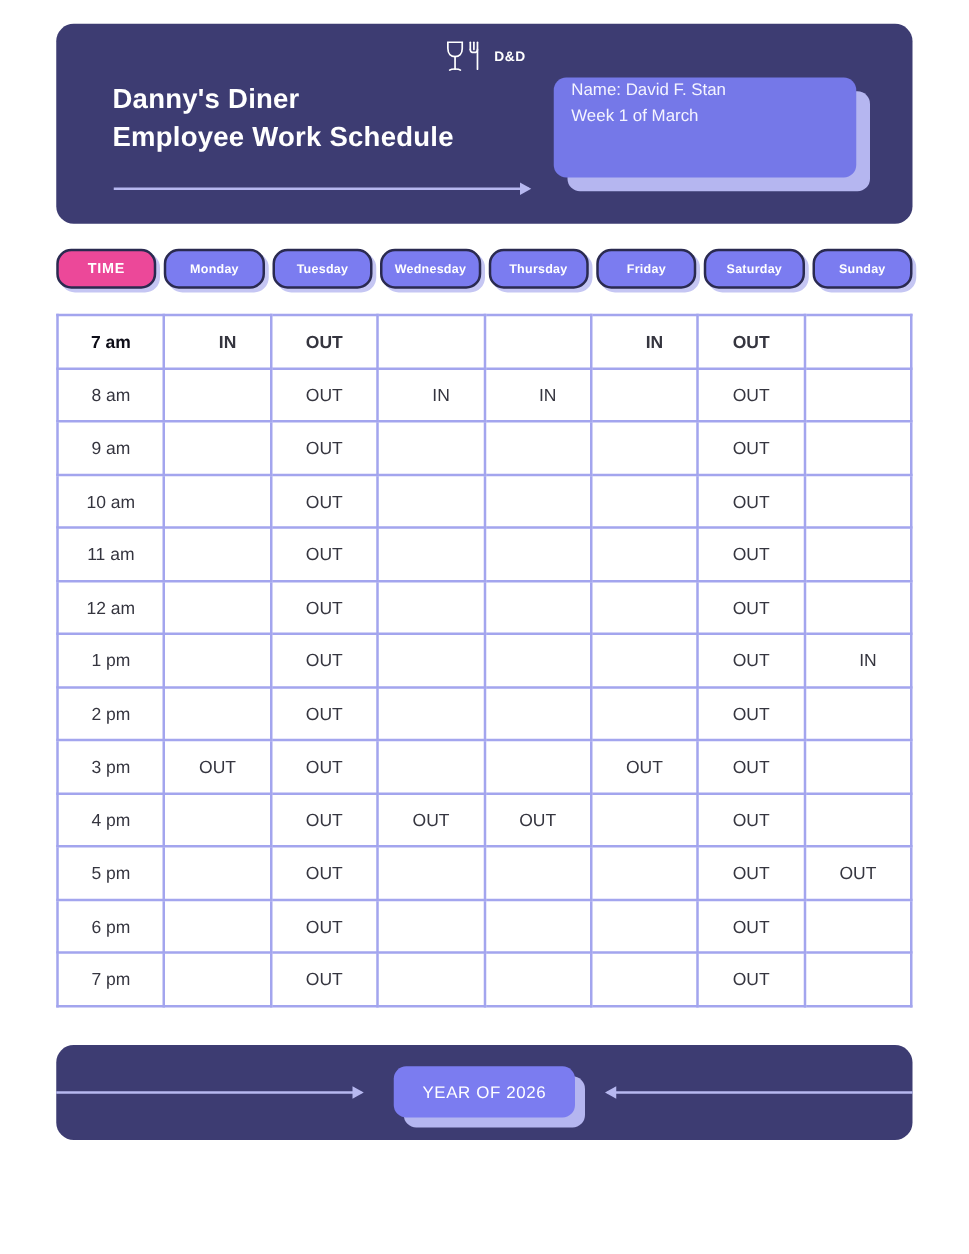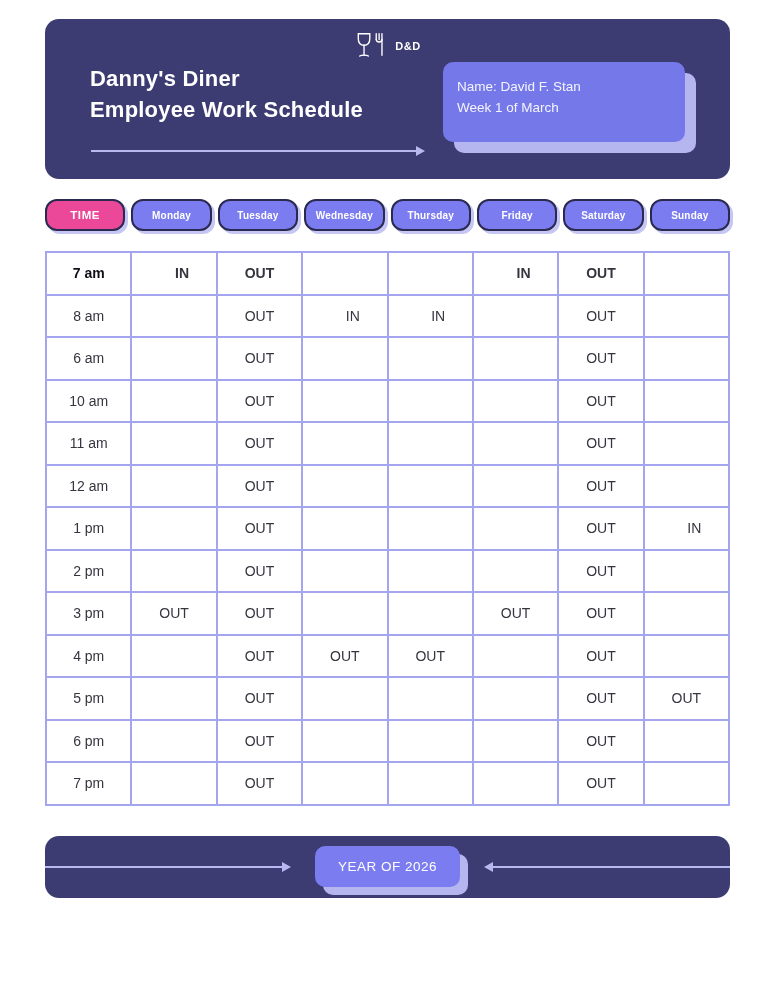--- a/index.html
+++ b/index.html
@@ -28,21 +28,21 @@
     content:""; position:absolute; right:-2px; top:-4px;
     border-left:9px solid #b7b8f0; border-top:5px solid transparent; border-bottom:5px solid transparent;
   }
   .note-wrap { position:absolute; left:398px; top:43px; width:242px; height:80px; }
   .note-shadow {
     position:absolute; left:11px; top:11px; width:242px; height:80px;
     background:#b5b6f0; border-radius:10px;
   }
   .note-box {
     position:absolute; left:0; top:0; width:242px; height:80px;
-    background:#7578e8; border-radius:10px; padding:15px 14px;
+    background:#7578e8; border-radius:10px; padding:0 14px;
     color:#f4f4ff; font-size:13.5px; line-height:20.5px;
   }
 
   
   .pill-row { display:flex; gap:6px; margin-top:20px; }
   .pill {
     flex:1; height:32px; border-radius:12px; border:2px solid #2a2a50;
     background:#7b7cf0; box-shadow:3px 3px 0 #c5c6f3;
     color:#ffffff; font-weight:bold; font-size:10px; letter-spacing:.2px;
     display:flex; align-items:center; justify-content:center; cursor:default;
@@ -58,21 +58,21 @@
     border:2px solid #a3a5ee; height:42.5px; text-align:center;
     font-size:14px; color:#35353f;
   }
   td.time-cell { color:#15151f; }
   td.val-in  { color:#757cf0;padding-left:16px; }
   tr.first-row td { font-weight:bold; }
   tr.first-row td.time-cell { color:#0e0e18; }
 
   
   .footer-bar {
-    position:relative; margin-top:30px; height:62px; background:#3d3c72;
+    position:relative; margin-top:30px; height:76px; background:#3d3c72;
     border-radius:14px; display:flex; align-items:center;
   }
   .f-line { position:relative; flex:1; height:2px; background:#b7b8f0; }
   .f-line.left::after {
     content:""; position:absolute; right:-2px; top:-4px;
     border-left:9px solid #b7b8f0; border-top:5px solid transparent; border-bottom:5px solid transparent;
   }
   .f-line.right::before {
     content:""; position:absolute; left:-2px; top:-4px;
     border-right:9px solid #b7b8f0; border-top:5px solid transparent; border-bottom:5px solid transparent;
@@ -147,21 +147,21 @@
           <td class="time-cell">8 am</td>
           <td></td>
           <td class="val-out">OUT</td>
           <td class="val-in">IN</td>
           <td class="val-in">IN</td>
           <td></td>
           <td class="val-out">OUT</td>
           <td></td>
         </tr>
         <tr>
-          <td class="time-cell">6 am</td>
+          <td class="time-cell">9 am</td>
           <td></td>
           <td class="val-out">OUT</td>
           <td></td>
           <td></td>
           <td></td>
           <td class="val-out">OUT</td>
           <td></td>
         </tr>
         <tr>
           <td class="time-cell">10 am</td>

